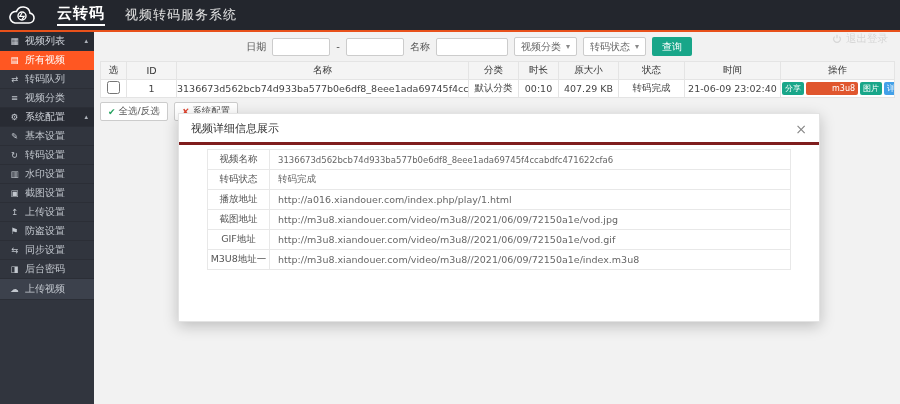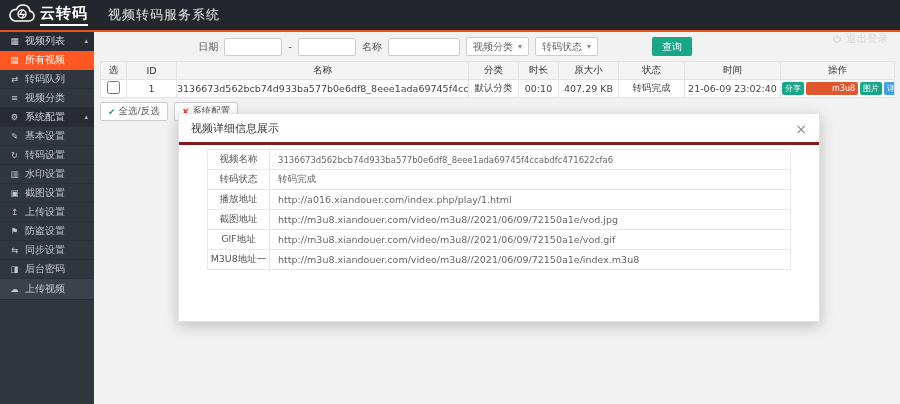--- a/index.html
+++ b/index.html
@@ -3,21 +3,21 @@
 <meta charset="utf-8">
 <style>
   * { box-sizing:border-box; margin:0; padding:0; }
   html,body { width:900px; height:404px; overflow:hidden; }
   body { font-family:"DejaVu Sans","Liberation Sans",sans-serif; background:#f2f2f2; }
   .app { position:relative; width:900px; height:404px; overflow:hidden; }
 
   
   .hdr { position:absolute; top:0; left:0; right:0; height:32px; background:#23262d;
          border-bottom:2px solid #e8511b; display:flex; align-items:center; color:#fff; z-index:20; }
-  .logo { display:flex; align-items:flex-start; gap:4px; padding:0 6px 0 8px; }
+  .logo { display:flex; align-items:flex-end; gap:21px; padding:0 6px 0 8px; }
   .logo-text { font-size:15px; font-weight:bold; border-bottom:2px solid #fff; padding-bottom:1px; letter-spacing:1px; }
   .app-title { font-size:13px; color:#e5e5e5; margin-left:14px; letter-spacing:1px; }
   .logout { margin-left:auto; display:flex; align-items:center; gap:4px; font-size:10.5px;
             color:#d6d6d6; padding-right:12px; cursor:pointer;margin-top:48px; }
 
   
   .sidebar { position:absolute; top:32px; left:0; width:94px; bottom:0; background:#31353e; z-index:15; }
   .sb-item { height:19px; display:flex; align-items:center; gap:5px; padding:0 6px 0 9px;
              font-size:10px; color:#c2c7ce; cursor:pointer; border-bottom:1px solid #2b2e36; }
   .sb-item.section { background:#282b33; color:#cfd3da; }
@@ -30,21 +30,21 @@
   .main { position:absolute; left:94px; top:32px; right:0; bottom:0; background:#f2f2f2; }
   .filter-bar { display:flex; align-items:center; justify-content:flex-end; gap:6px;
                 height:29px; padding-right:208px; font-size:10px; color:#555; }
   .txt { width:58px; height:18px; border:1px solid #ccc; border-radius:2px; background:#fff;
          font-size:10px; padding:0 4px; outline:none; }
   .txt.name { width:72px; }
   .sel { height:19px; border:1px solid #ccc; border-radius:2px; background:#fff; color:#666;
          display:flex; align-items:center; gap:5px; padding:0 6px; font-size:10px; cursor:pointer; }
   .sel .arr { font-size:8px; color:#888; }
   .btn-search { height:19px; border:none; border-radius:2px; background:#18a689; color:#fff;
-                font-size:10px; padding:0 10px; cursor:pointer;margin-left:48px; }
+                font-size:10px; padding:0 10px; cursor:pointer; }
 
   .table-wrap { margin:0 6px; }
   table.main-tbl { width:100%; border-collapse:collapse; table-layout:fixed; background:#fff; }
   .main-tbl th, .main-tbl td { border:1px solid #e4e4e4; height:18px; text-align:center;
                 overflow:hidden; white-space:nowrap; font-size:9.5px; color:#444; font-weight:normal; }
   .main-tbl thead th { background:#f4f4f4; color:#333; }
   .name-cell { font-size:8px; color:#555; }
   .status-ok { color:#28a25c; }
   .act-btn { display:inline-block; color:#fff; font-size:8px; line-height:11px; padding:1px 3px;
              border-radius:2px; margin:0 1px; cursor:pointer; }

